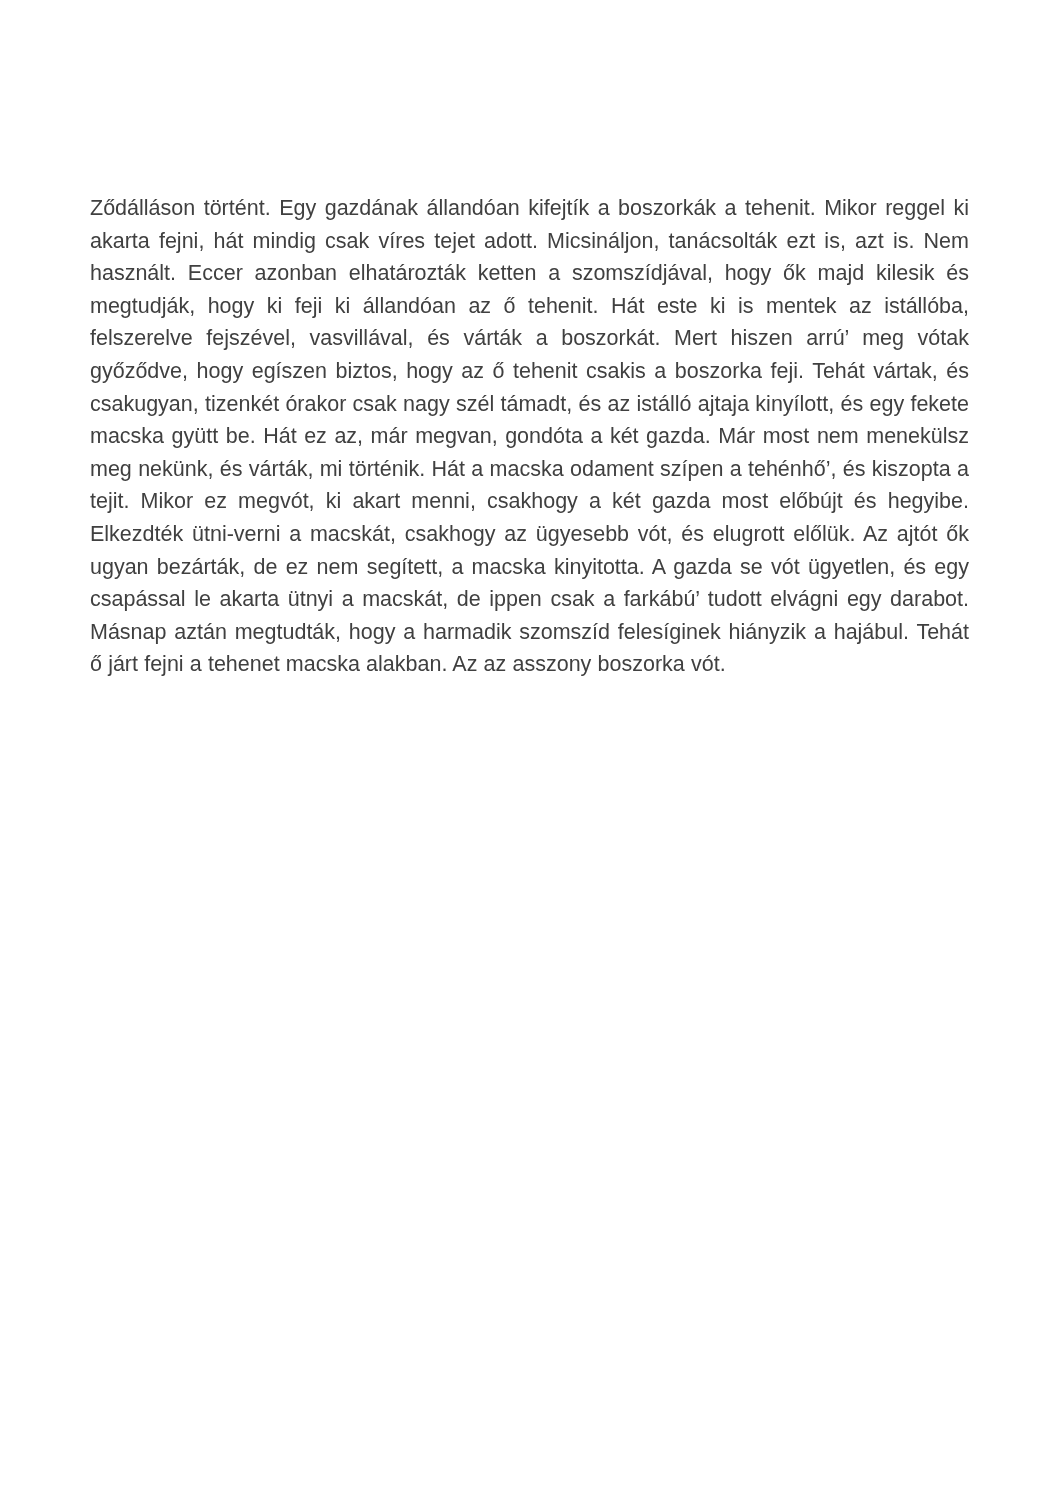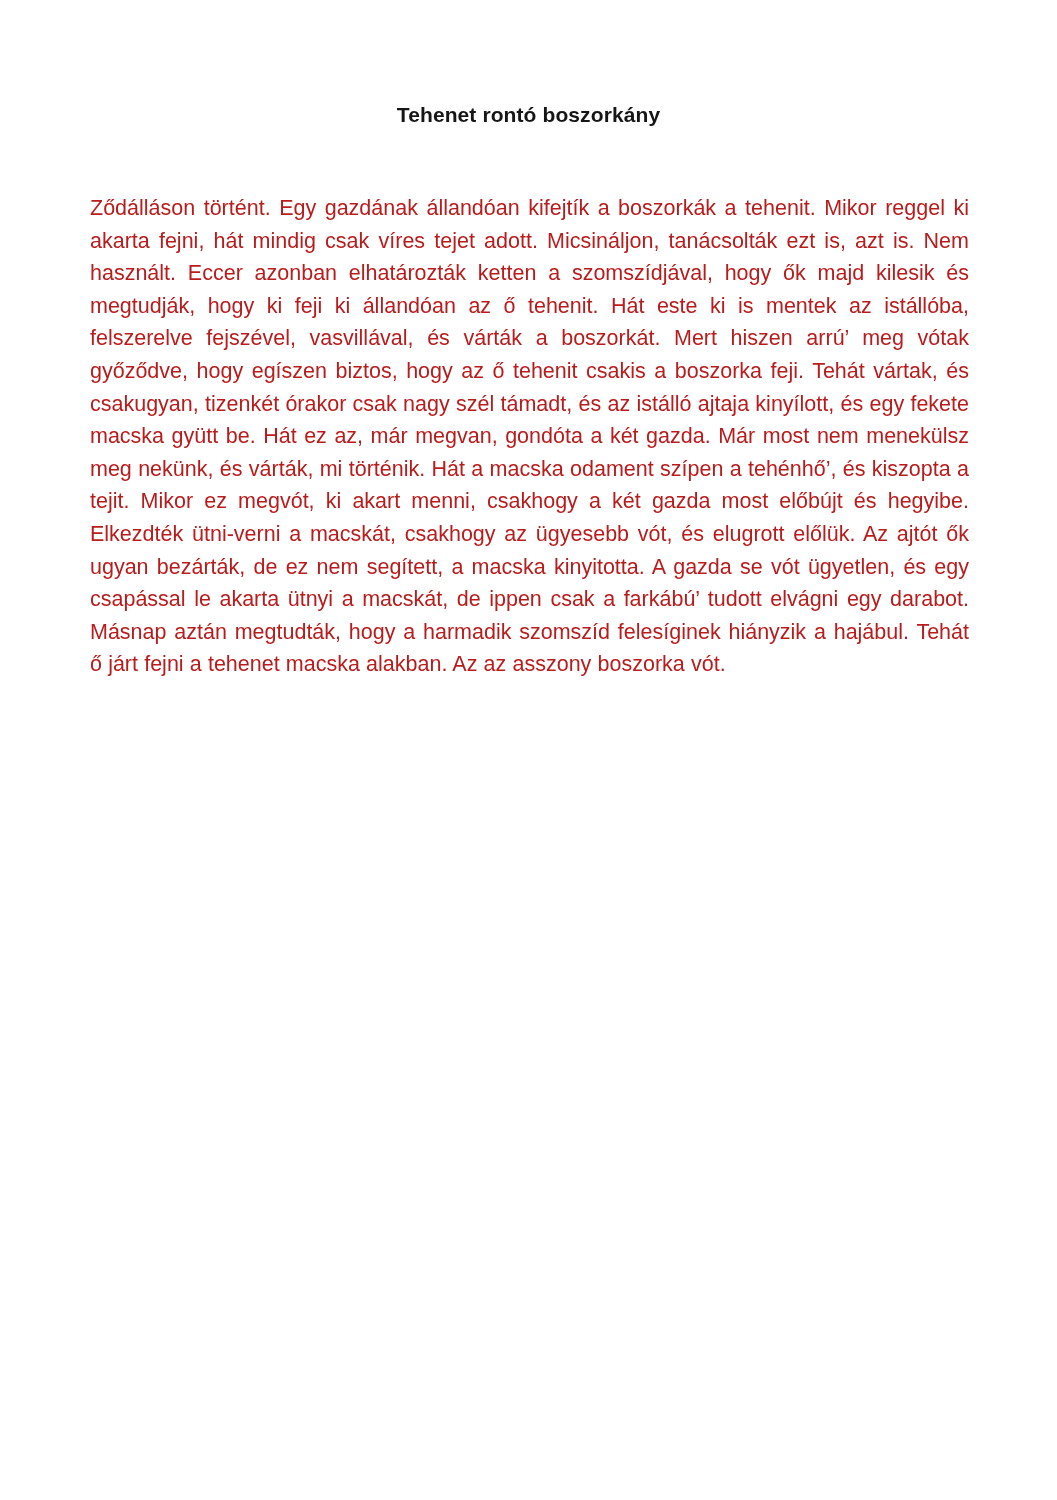--- a/index.html
+++ b/index.html
@@ -37,29 +37,28 @@
     left: 90px;
     top: 192px;
     width: 879px;
   }
   .body-paragraph {
     margin: 0;
     font-size: 21.5px;
     line-height: 32.6px;
     text-align: justify;
     text-justify: inter-word;
-    color: #b91c1c;
+    color: #404040;
     hyphens: none;
     word-spacing: 0.2px;
   }
 </style>
 </head>
 <body>
 
 <div class="page">
 
-  <h1 class="doc-title">Tehenet rontó boszorkány</h1>
 
   <div class="body-block">
     <p class="body-paragraph">Ződálláson történt. Egy gazdának állandóan kifejtík a boszorkák a tehenit. Mikor reggel ki akarta fejni, hát mindig csak víres tejet adott. Micsináljon, tanácsolták ezt is, azt is. Nem használt. Eccer azonban elhatározták ketten a szomszídjával, hogy ők majd kilesik és megtudják, hogy ki feji ki állandóan az ő tehenit. Hát este ki is mentek az istállóba, felszerelve fejszével, vasvillával, és várták a boszorkát. Mert hiszen arrú’ meg vótak győződve, hogy egíszen biztos, hogy az ő tehenit csakis a boszorka feji. Tehát vártak, és csakugyan, tizenkét órakor csak nagy szél támadt, és az istálló ajtaja kinyílott, és egy fekete macska gyütt be. Hát ez az, már megvan, gondóta a két gazda. Már most nem menekülsz meg nekünk, és várták, mi történik. Hát a macska odament szípen a tehénhő’, és kiszopta a tejit. Mikor ez megvót, ki akart menni, csakhogy a két gazda most előbújt és hegyibe. Elkezdték ütni-verni a macskát, csakhogy az ügyesebb vót, és elugrott előlük. Az ajtót ők ugyan bezárták, de ez nem segített, a macska kinyitotta. A gazda se vót ügyetlen, és egy csapással le akarta ütnyi a macskát, de ippen csak a farkábú’ tudott elvágni egy darabot. Másnap aztán megtudták, hogy a harmadik szomszíd felesíginek hiányzik a hajábul. Tehát ő járt fejni a tehenet macska alakban. Az az asszony boszorka vót.</p>
   </div>
 
 </div>
 
 </body></html>

